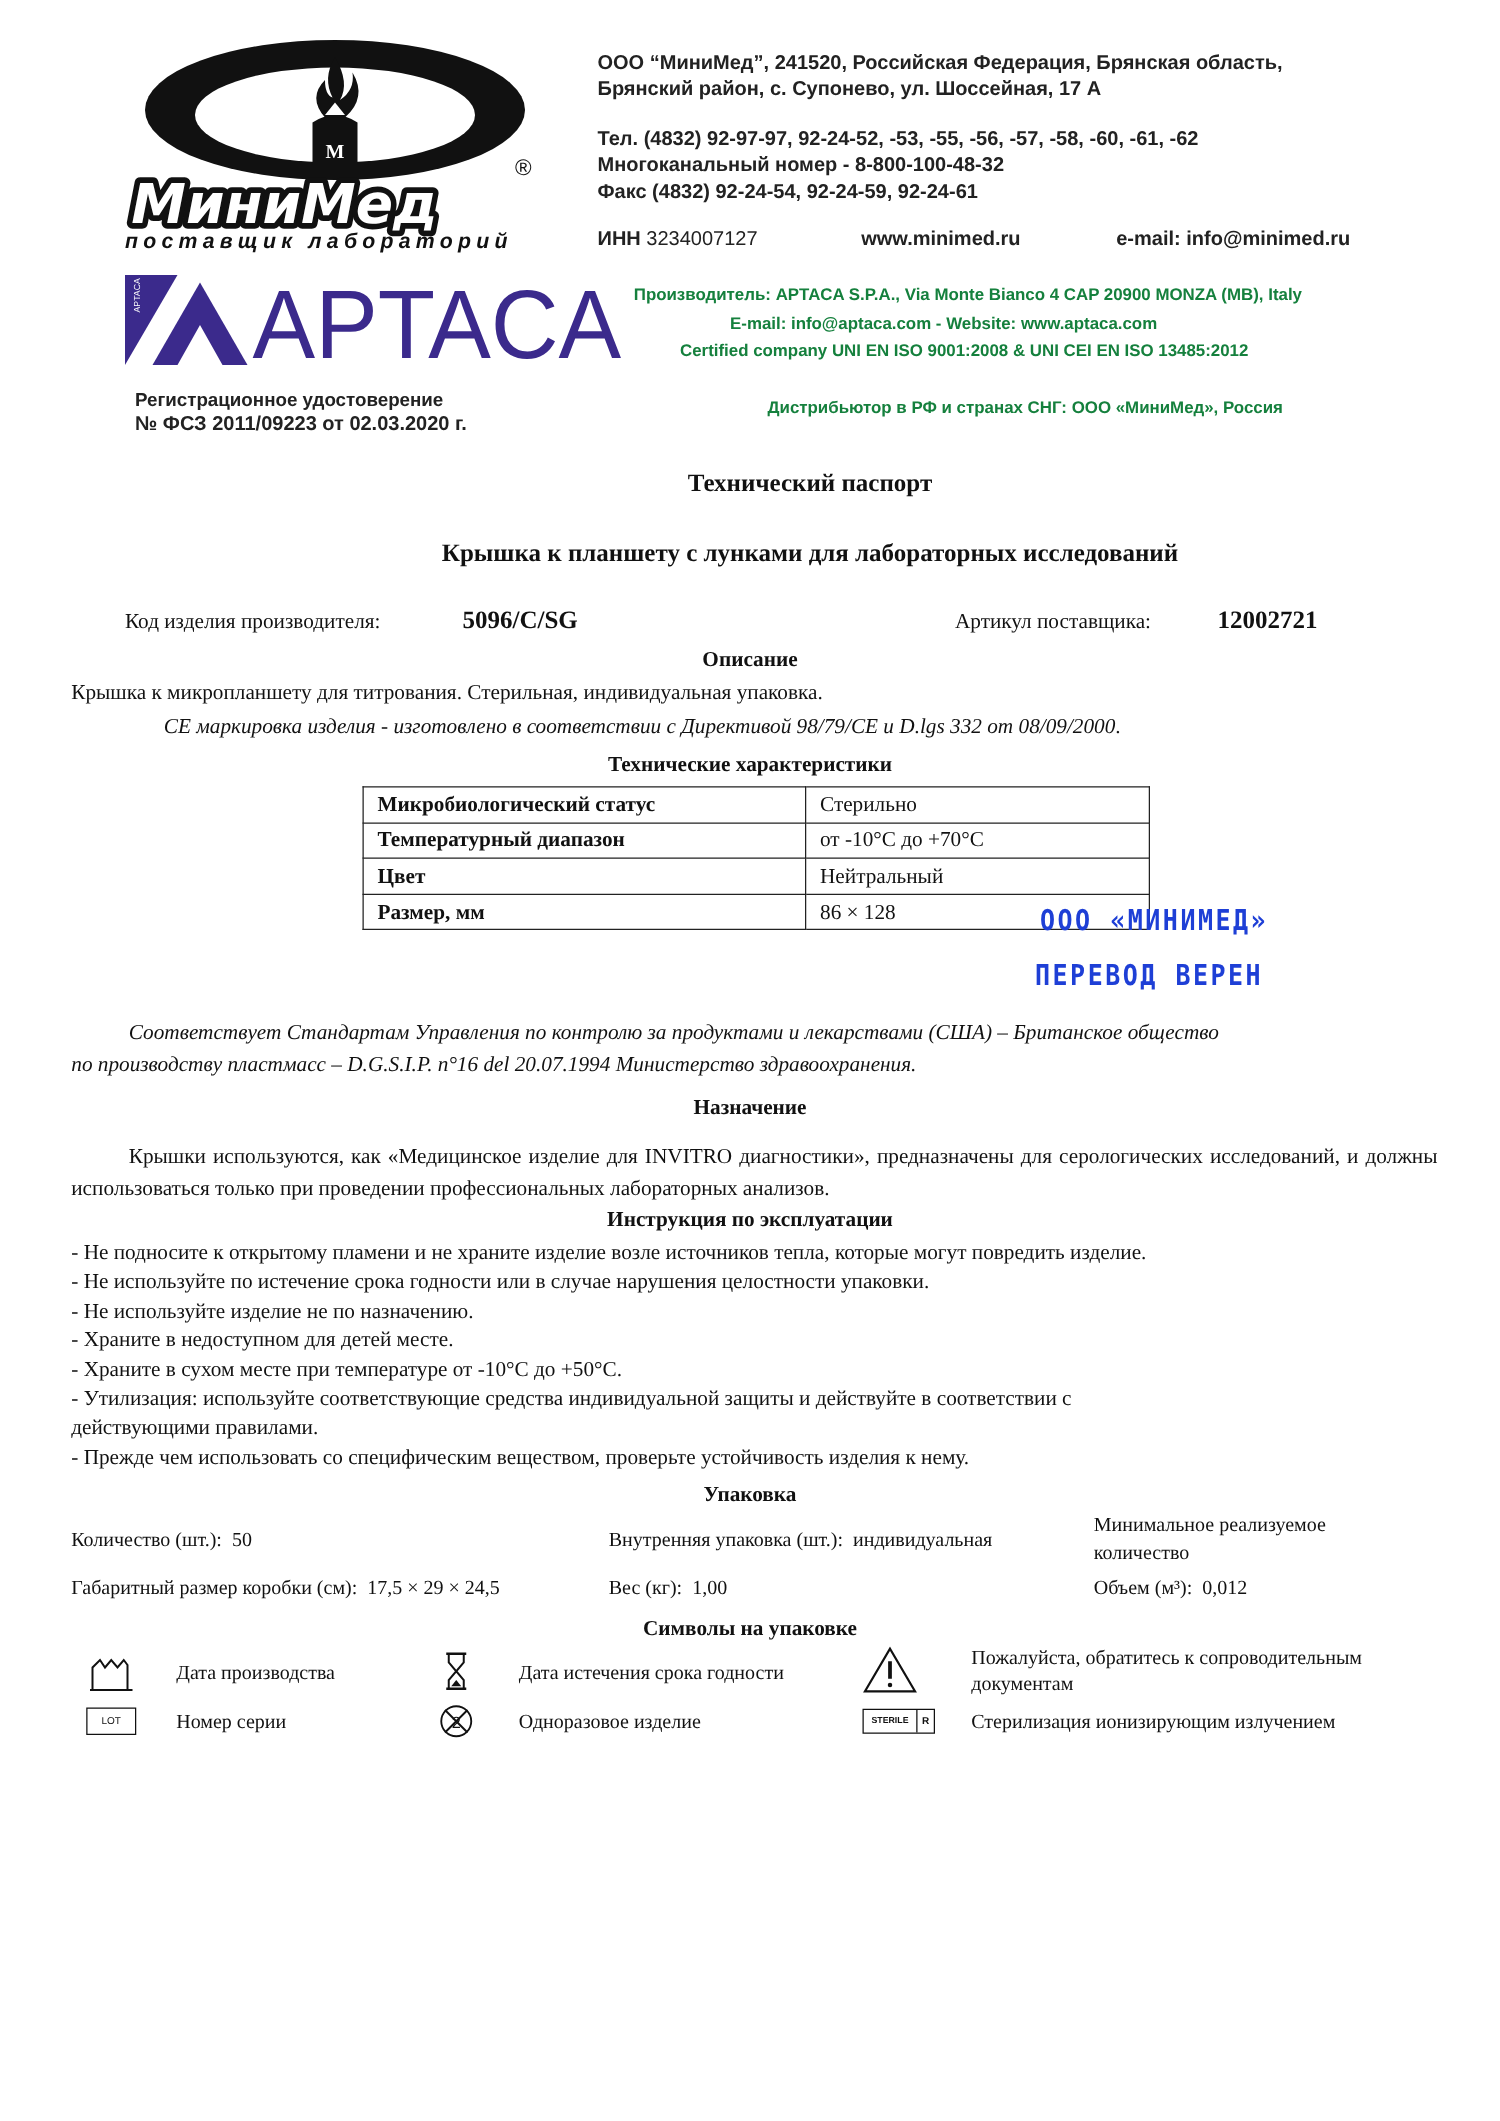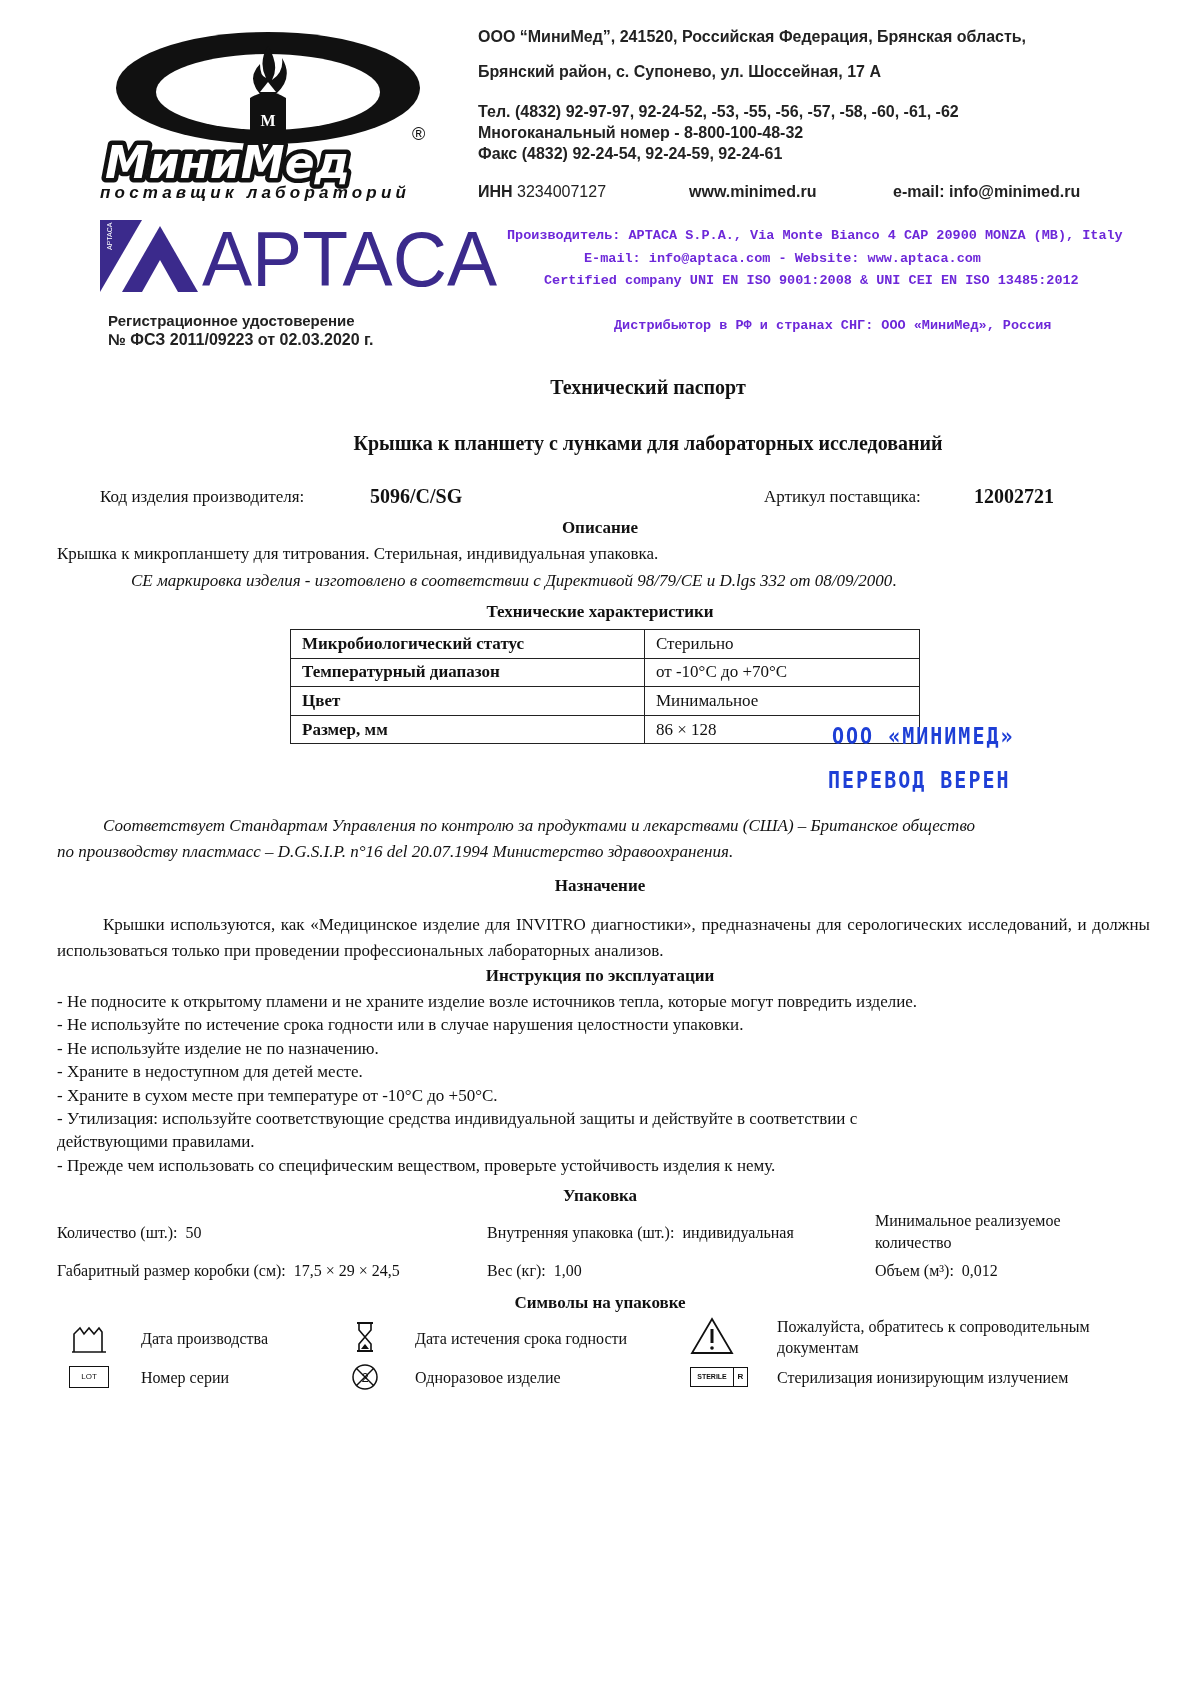--- a/index.html
+++ b/index.html
@@ -10,21 +10,21 @@
   
   #logo-minimed { left: 100px; top: 28px; width: 345px; height: 175px; }
   #logo-minimed svg { width: 100%; height: 100%; }
   .tagline { left: 100px; top: 183px; font-family: "Liberation Sans", sans-serif; font-weight: bold; font-style: italic; font-size: 17px; letter-spacing: 4.2px; color: #111; }
 
   .hdr-line { font-family: "Liberation Sans", sans-serif; font-weight: bold; color: #222; font-size: 16px; white-space: nowrap; }
   .hdr-inn { font-weight: normal; }
 
   
   #logo-aptaca { left: 100px; top: 220px; width: 400px; height: 72px; }
-  .aptaca-info { font-family: Liberation Mono, monospace; font-weight: bold; font-size: 13.5px; color: #6d28d9; white-space: nowrap; }
+  .aptaca-info { font-family: Liberation Sans, sans-serif; font-weight: bold; font-size: 13.5px; color: #15803d; white-space: nowrap; }
   .reg { font-family: "Liberation Sans", sans-serif; font-weight: bold; color: #222; white-space: nowrap; }
 
   
   .h-main { font-weight: bold; font-size: 20px; text-align: center; width: 1200px; left: 0; margin-left: 48px; }
   .h-sec { font-weight: bold; font-size: 17px; text-align: center; width: 1200px; left: 0; }
   .t { font-size: 17px; white-space: nowrap; }
   .b { font-weight: normal; }
   .i { font-style: italic; }
   .code-val { font-weight: bold; font-size: 20px; }
 
@@ -54,21 +54,21 @@
     <path d="M160 64 L168 54 L176 64 Z" fill="#fff"></path>
     <text x="168" y="98" text-anchor="middle" font-family="Liberation Serif, serif" font-size="16" font-weight="bold" fill="#fff">M</text>
 
     <text x="5" y="150" font-family="DejaVu Sans, sans-serif" font-weight="bold" font-style="italic" font-size="44" fill="#111" stroke="#111" stroke-width="9" stroke-linejoin="round">МиниМед</text>
     <text x="5" y="150" font-family="DejaVu Sans, sans-serif" font-weight="bold" font-style="italic" font-size="44" fill="#fff">МиниМед</text>
     <text x="312" y="112" font-family="Liberation Sans, sans-serif" font-size="18" fill="#111">®</text>
   </svg>
 </div>
 <div class="abs tagline">поставщик лабораторий</div>
 
-<div class="abs hdr-line" style="left:478px; top:28px;">ООО “МиниМед”, 241520, Российская Федерация, Брянская область,</div>
+<div class="abs hdr-line" style="left:478px; top:42px;">ООО “МиниМед”, 241520, Российская Федерация, Брянская область,</div>
 <div class="abs hdr-line" style="left:478px; top:63px;">Брянский район, с. Супонево, ул. Шоссейная, 17 А</div>
 <div class="abs hdr-line" style="left:478px; top:103px;">Тел. (4832) 92-97-97, 92-24-52, -53, -55, -56, -57, -58, -60, -61, -62</div>
 <div class="abs hdr-line" style="left:478px; top:124px;">Многоканальный номер - 8-800-100-48-32</div>
 <div class="abs hdr-line" style="left:478px; top:145px;">Факс (4832) 92-24-54, 92-24-59, 92-24-61</div>
 <div class="abs hdr-line" style="left:478px; top:183px;">
   <span>ИНН</span>
   <span class="hdr-inn">3234007127</span>
 </div>
 <div class="abs hdr-line" style="left:689px; top:183px;">www.minimed.ru</div>
 <div class="abs hdr-line" style="left:893px; top:183px;">e-mail: info@minimed.ru</div>
@@ -113,21 +113,21 @@
     <tr>
         <td class="k">Микробиологический статус</td>
         <td>Стерильно</td>
       </tr>
     <tr>
         <td class="k">Температурный диапазон</td>
         <td>от -10°C до +70°C</td>
       </tr>
     <tr>
         <td class="k">Цвет</td>
-        <td>Минимальное</td>
+        <td>Нейтральный</td>
       </tr>
     <tr>
         <td class="k">Размер, мм</td>
         <td>86 × 128</td>
       </tr>
   </tbody>
 </table>
 
 <div class="abs stamp" style="left:832px; top:724px;">ООО «МИНИМЕД»</div>
 <div class="abs stamp" style="left:828px; top:768px;">ПЕРЕВОД ВЕРЕН</div>

